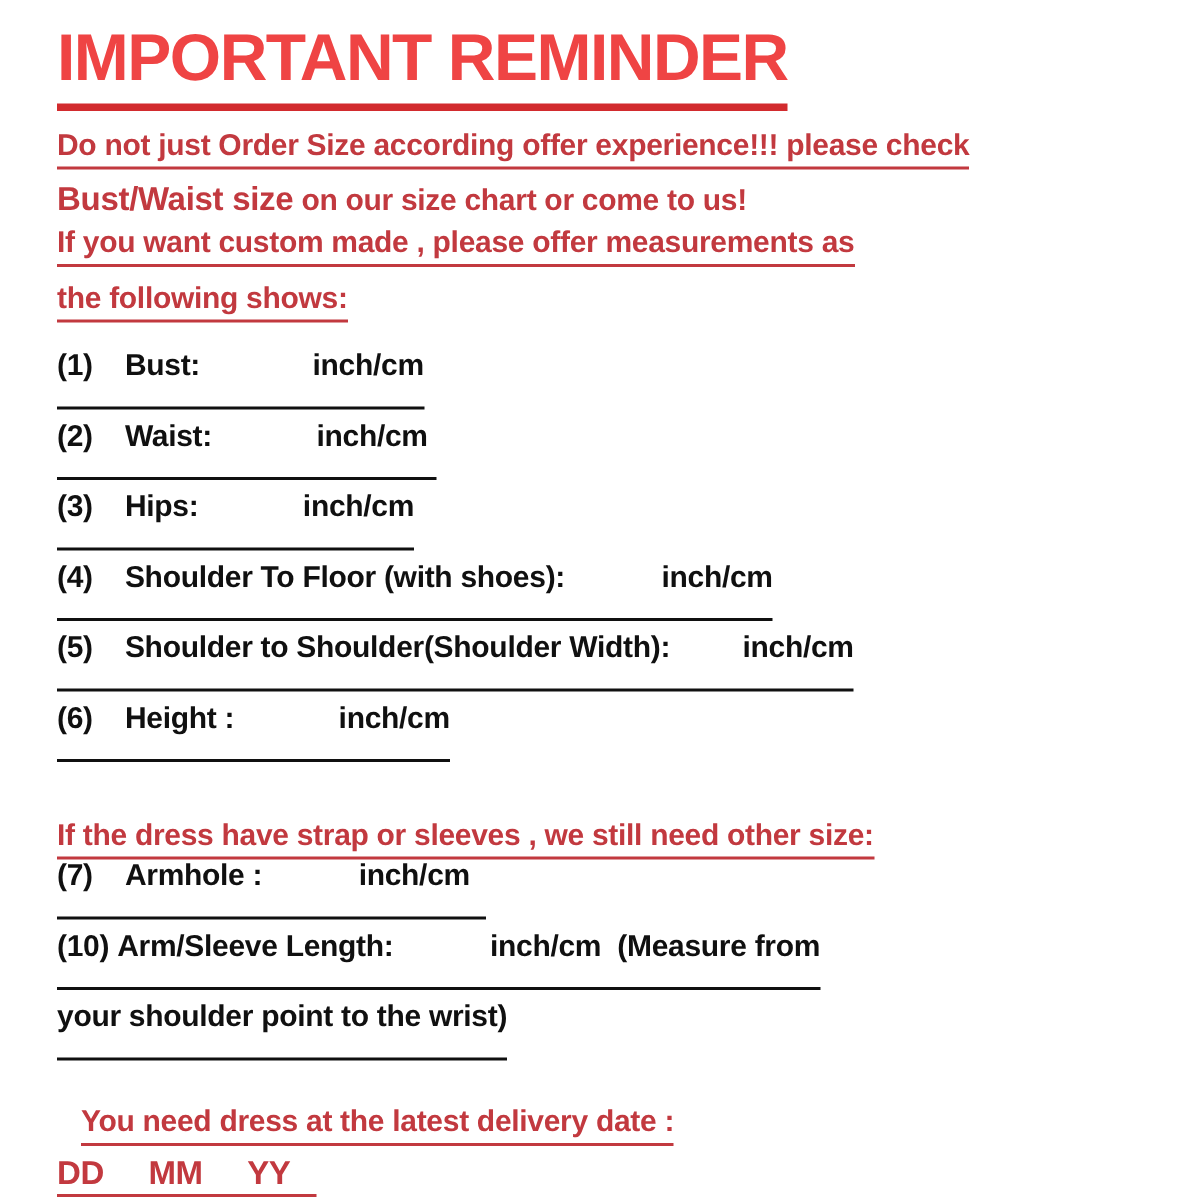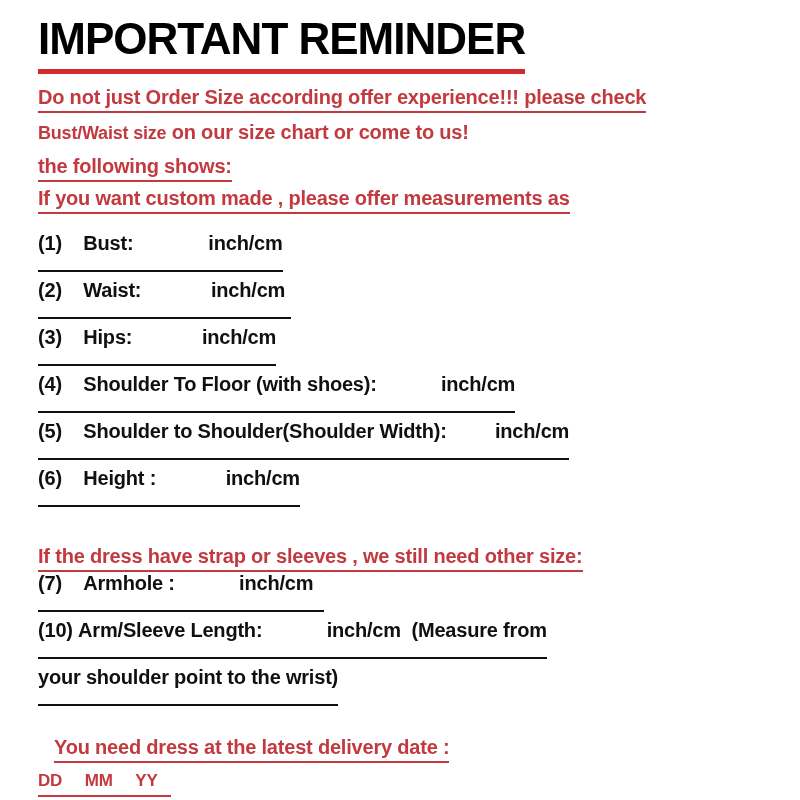--- a/index.html
+++ b/index.html
@@ -5,32 +5,32 @@
   html,body{margin:0;padding:0;}
   body{
     width:800px;height:800px;background:#ffffff;overflow:hidden;
     font-family:"Liberation Sans", sans-serif;font-weight:700;
     letter-spacing:-0.2px;
   }
   .page{padding:16px 10px 0 38px;}
   .row{margin:0;white-space:nowrap;}
   .row > span{display:inline-block;white-space:pre;}
   
-  .c-title{color:#000000;}
+  .c-title{color:#ef4444;}
   .c-red{color:#c2393f;}
   .c-black{color:#101010;}
   
   .u-title{border-bottom:5px solid #d22b2e;padding-bottom:7px;}
   .u-red{border-bottom:2.5px solid #c2393f;padding-bottom:2px;}
   .u-black{border-bottom:2.5px solid #101010;padding-bottom:15px;}
   
   .title{font-size:44px;line-height:46px;letter-spacing:-1px;}
   .fs20{font-size:20px;line-height:23px;}
-  .fs18{font-size:18px;line-height:23px;}
-  .fs22{font-size:17px;line-height:24px;text-align:right;}
+  .fs18{font-size:22px;line-height:23px;}
+  .fs22{font-size:22px;line-height:24px;text-align:right;}
   
   .warning-row{margin-top:12px;}
   .sizechart-row{margin-top:8px;}
   .custom1-row{margin-top:5px;}
   .custom2-row{margin-top:10px;}
   .item-row{margin:0 0 7px 0;}
   .first-item{margin-top:18px;}
   .sleeves-row{margin-top:38px;}
   .sleeve-first{}
   .delivery-row{margin-top:30px;margin-left:16px;}
@@ -46,26 +46,26 @@
   </div>
 
   <div class="row warning-row">
     <span class="fs20 c-red u-red">Do not just Order Size according offer experience!!! please check</span>
   </div>
 
   <div class="row sizechart-row c-red">
     <span class="fs18">Bust/Waist size</span><span class="fs20"> on our size chart or come to us!</span>
   </div>
 
+  <div class="row custom1-row">
+    <span class="fs20 c-red u-red">If you want custom made , please offer measurements as</span>
+  </div>
+
   <div class="row custom2-row">
     <span class="fs20 c-red u-red">the following shows:</span>
-  </div>
-
-  <div class="row custom1-row">
-    <span class="fs20 c-red u-red">If you want custom made , please offer measurements as</span>
   </div>
 
   <div class="row item-row first-item">
     <span class="fs20 c-black u-black">(1)&nbsp;&nbsp;&nbsp;&nbsp;Bust:&nbsp;&nbsp;&nbsp;&nbsp;&nbsp;&nbsp;&nbsp;&nbsp;&nbsp;&nbsp;&nbsp;&nbsp;&nbsp;&nbsp;inch/cm</span>
   </div>
   <div class="row item-row">
     <span class="fs20 c-black u-black">(2)&nbsp;&nbsp;&nbsp;&nbsp;Waist:&nbsp;&nbsp;&nbsp;&nbsp;&nbsp;&nbsp;&nbsp;&nbsp;&nbsp;&nbsp;&nbsp;&nbsp;&nbsp;inch/cm&nbsp;</span>
   </div>
   <div class="row item-row">
     <span class="fs20 c-black u-black">(3)&nbsp;&nbsp;&nbsp;&nbsp;Hips:&nbsp;&nbsp;&nbsp;&nbsp;&nbsp;&nbsp;&nbsp;&nbsp;&nbsp;&nbsp;&nbsp;&nbsp;&nbsp;inch/cm</span>

